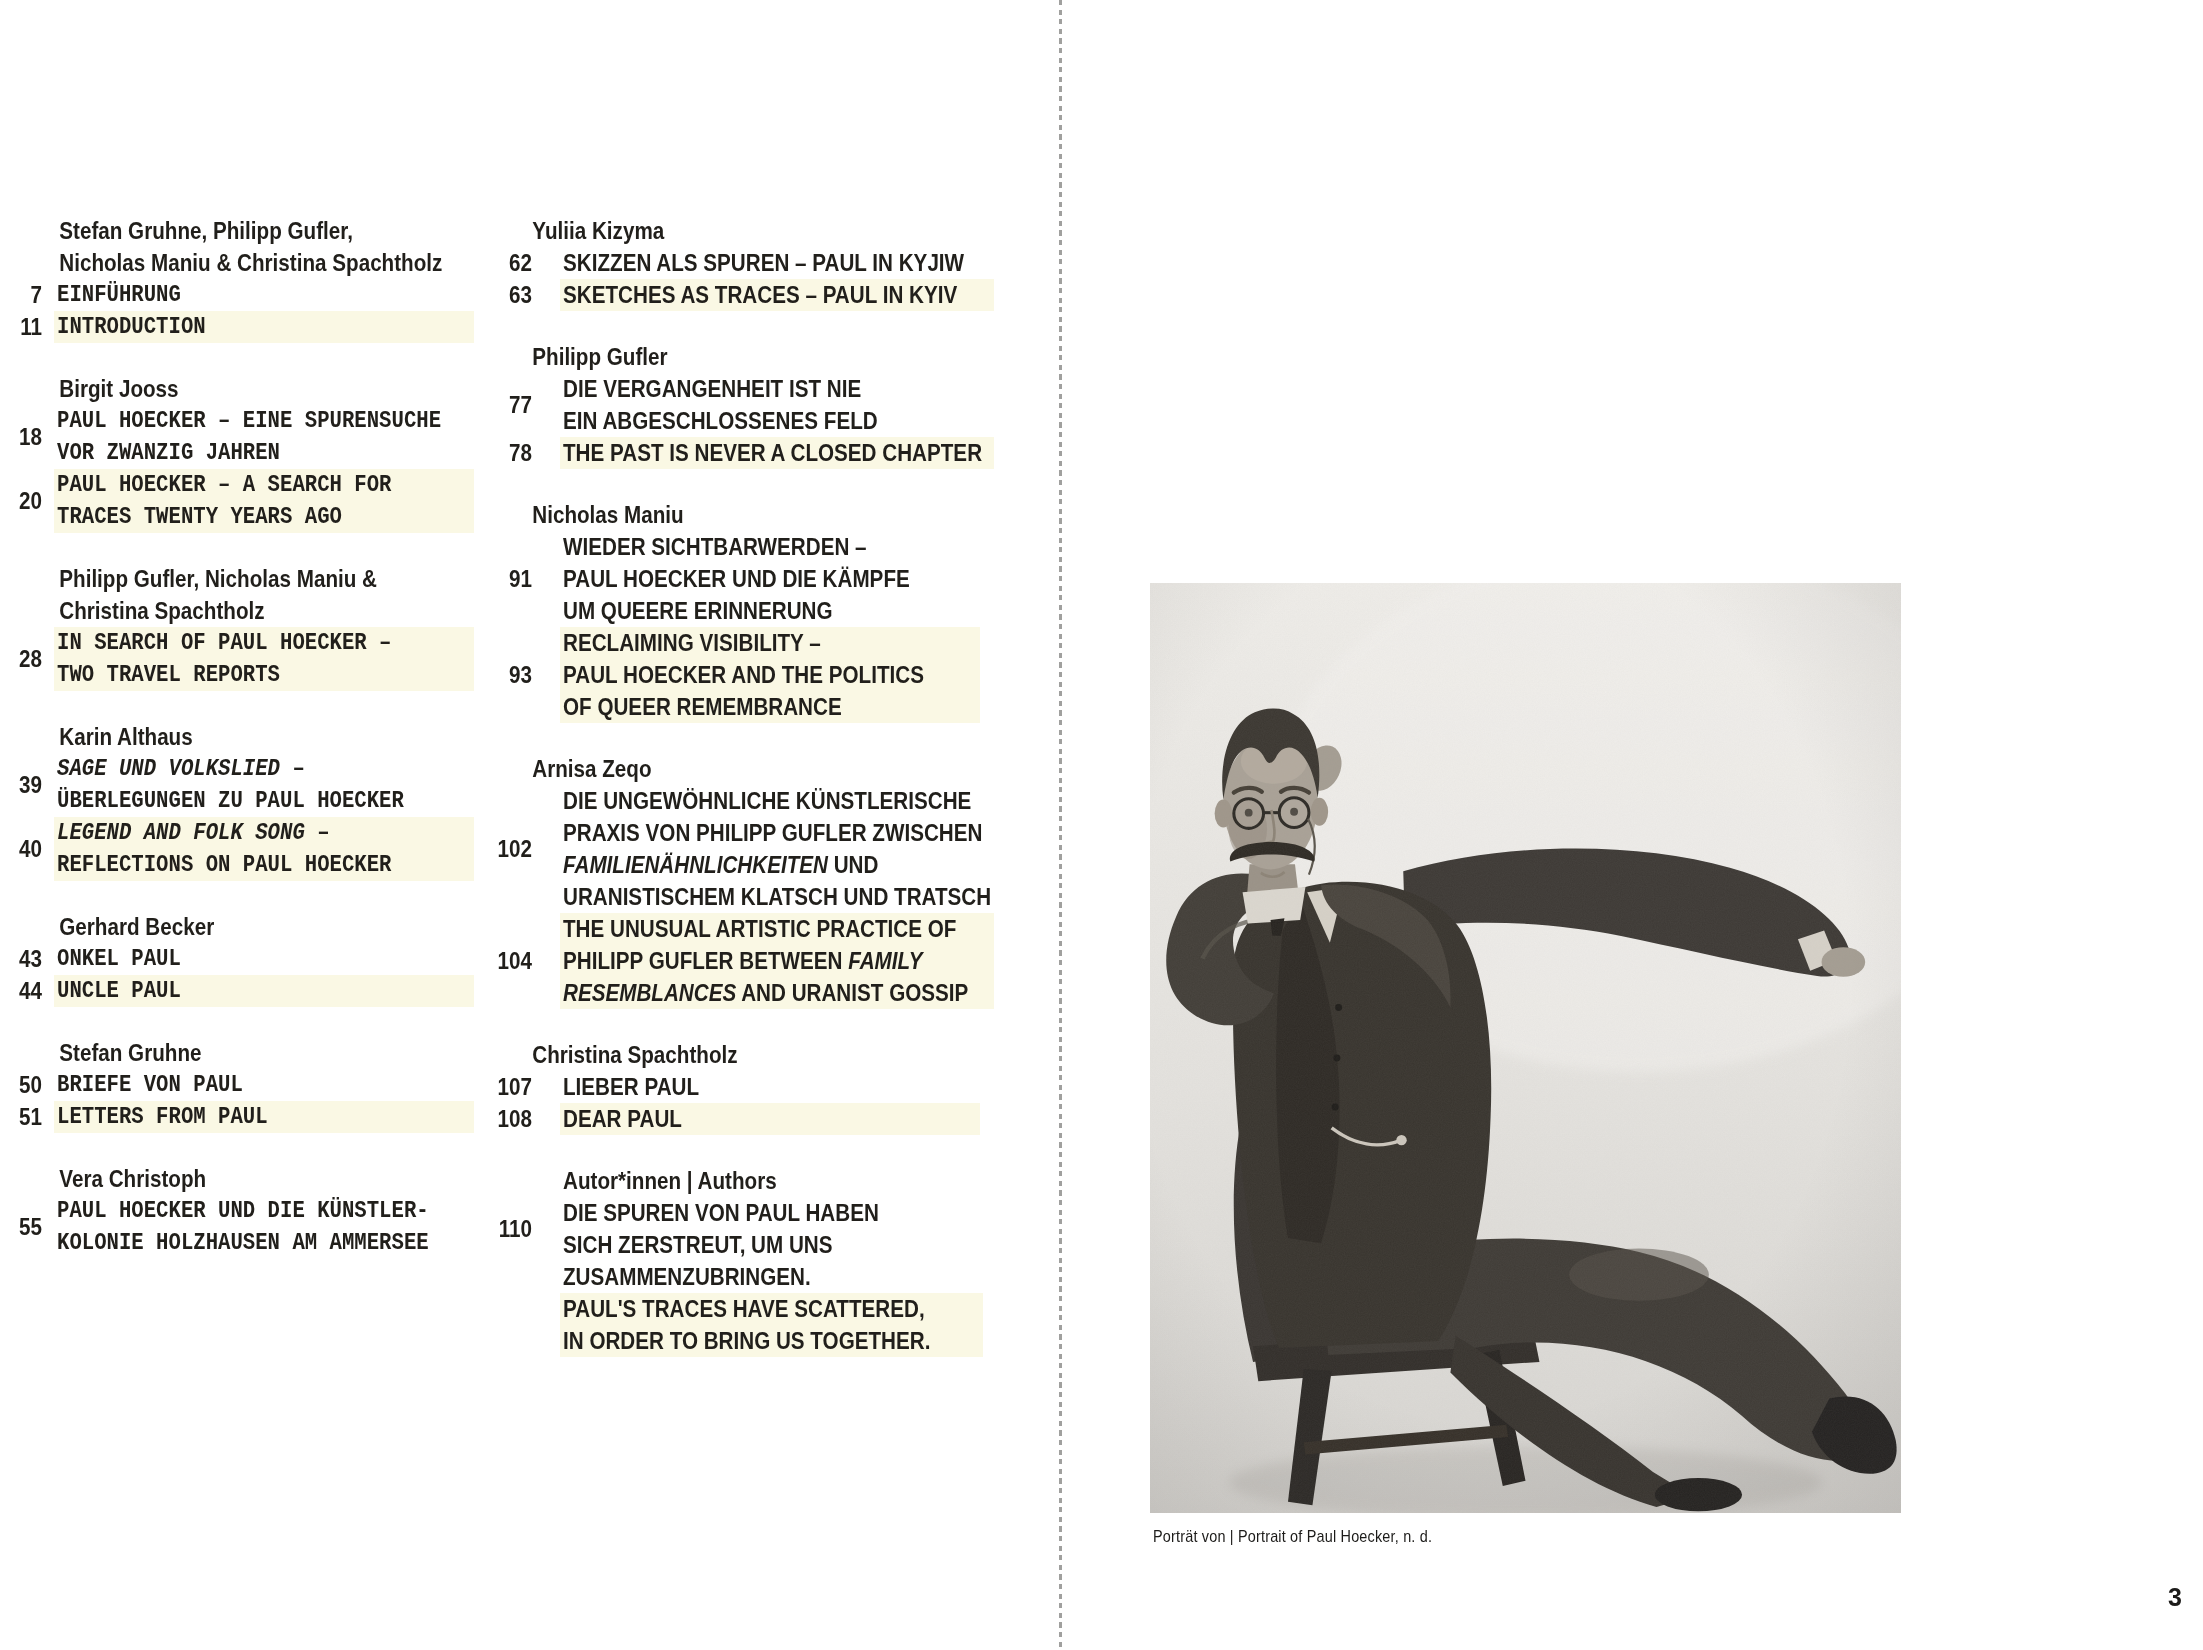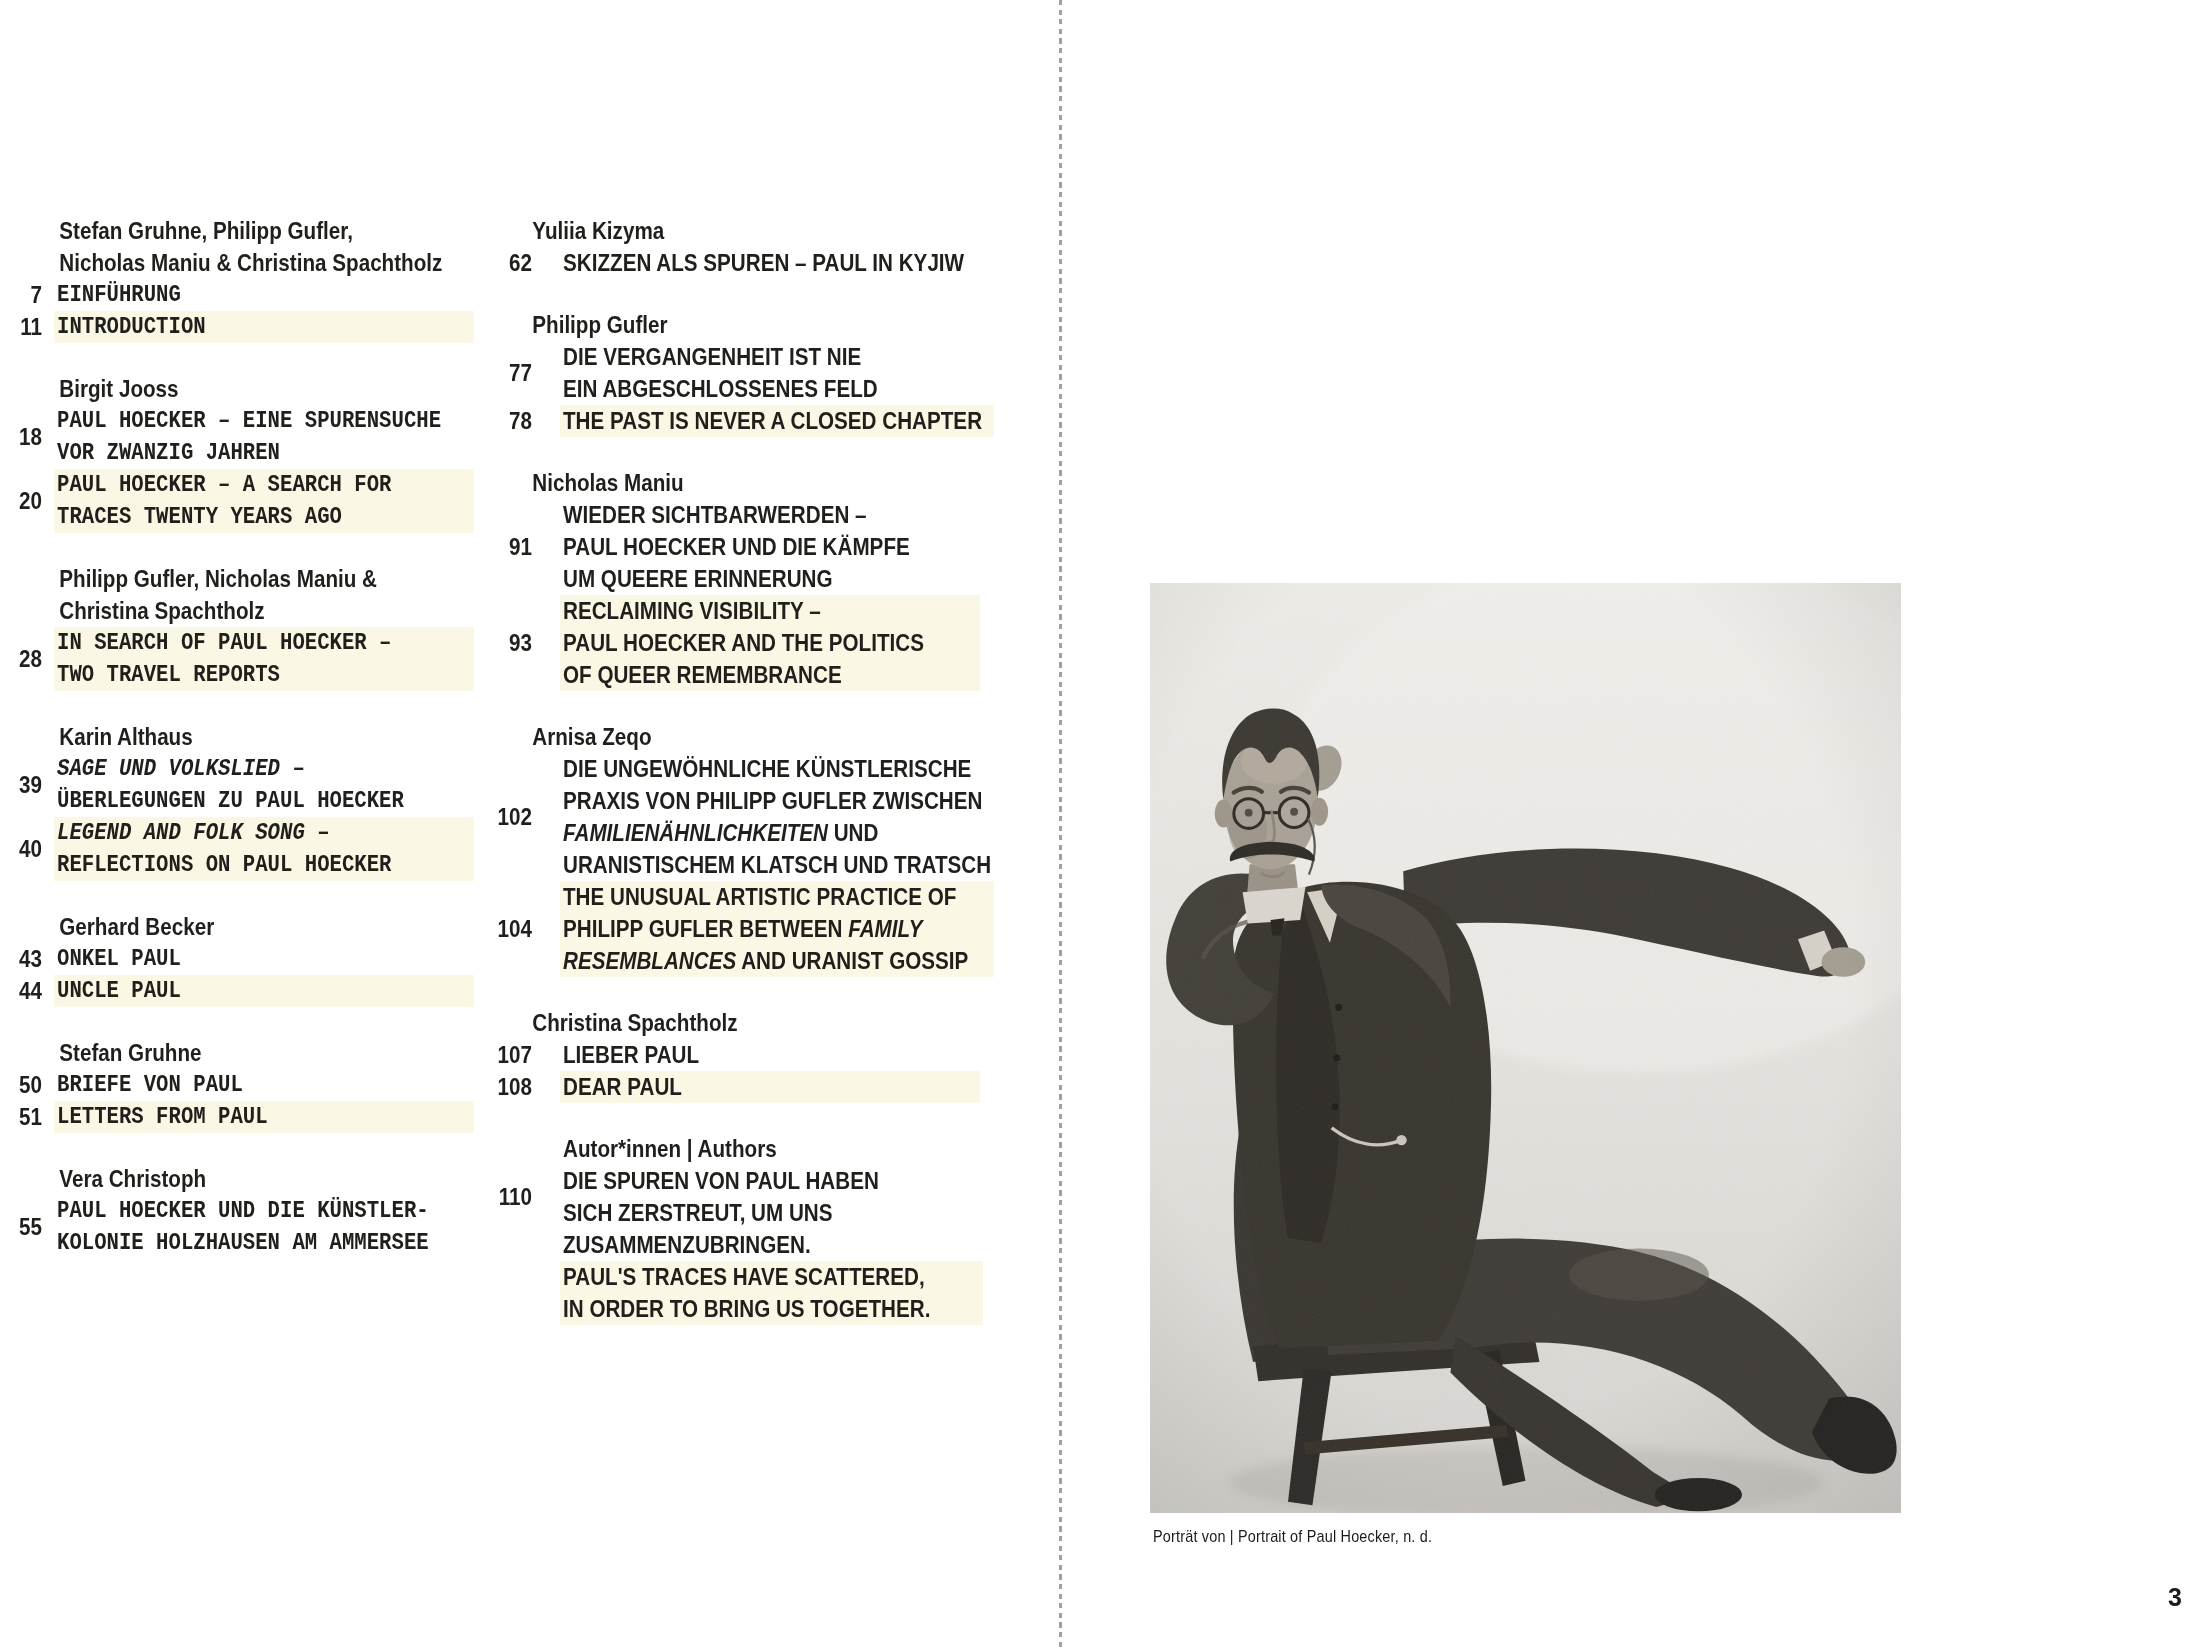--- a/index.html
+++ b/index.html
@@ -166,20 +166,26 @@
           </div>
         </div>
       </div>
     <div class="toc-col col2">
         <div class="group">
           <div class="authors lh">Yuliia Kizyma</div>
           <div class="entry">
             <div class="num lh">62</div>
             <div class="title">
               <div class="line lh"><span>SKIZZEN ALS SPUREN – PAUL IN KYJIW</span></div>
+            </div>
+          </div>
+          <div class="entry">
+            <div class="num lh">63</div>
+            <div class="title hl">
+              <div class="line lh"><span>SKETCHES AS TRACES – PAUL IN KYIV</span></div>
             </div>
           </div>
         </div>
         <div class="group">
           <div class="authors lh">Philipp Gufler</div>
           <div class="entry">
             <div class="num lh">77</div>
             <div class="title">
               <div class="line lh"><span>DIE VERGANGENHEIT IST NIE</span></div>
               <div class="line lh"><span>EIN ABGESCHLOSSENES FELD</span></div>

